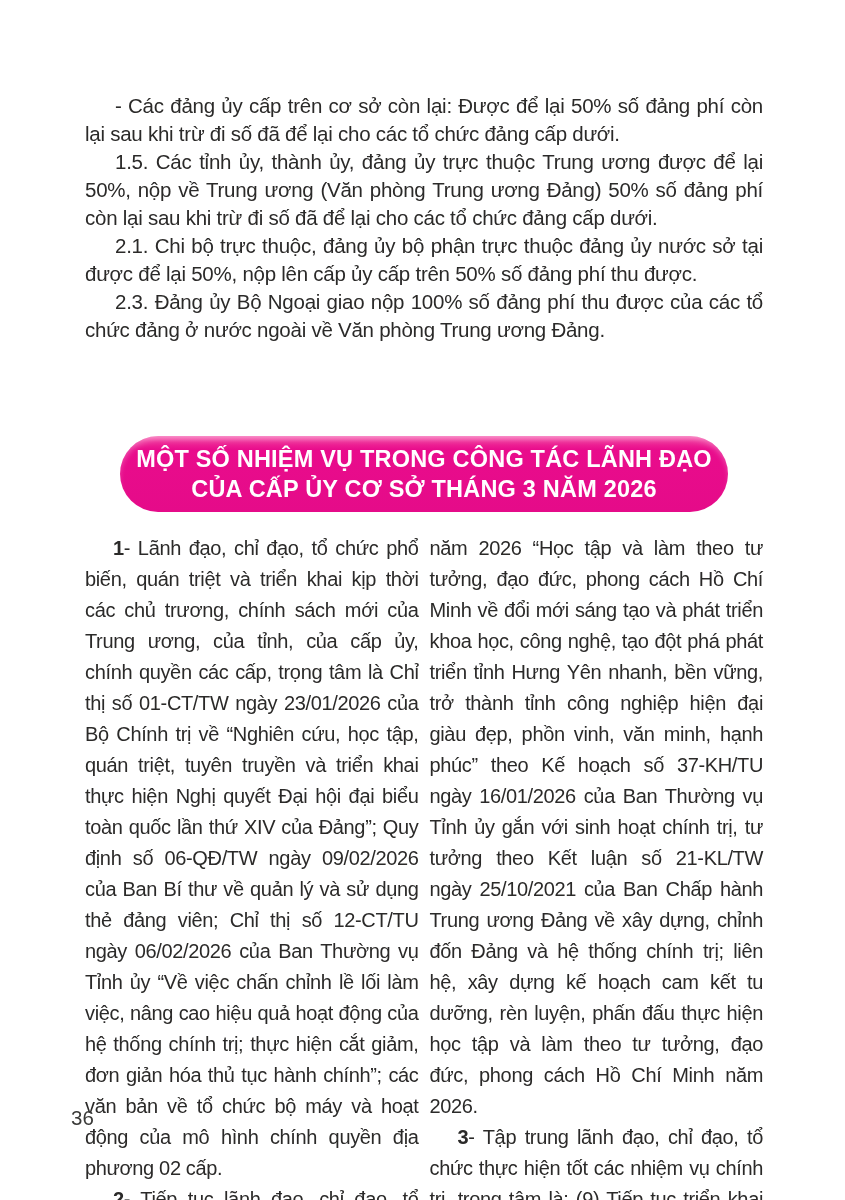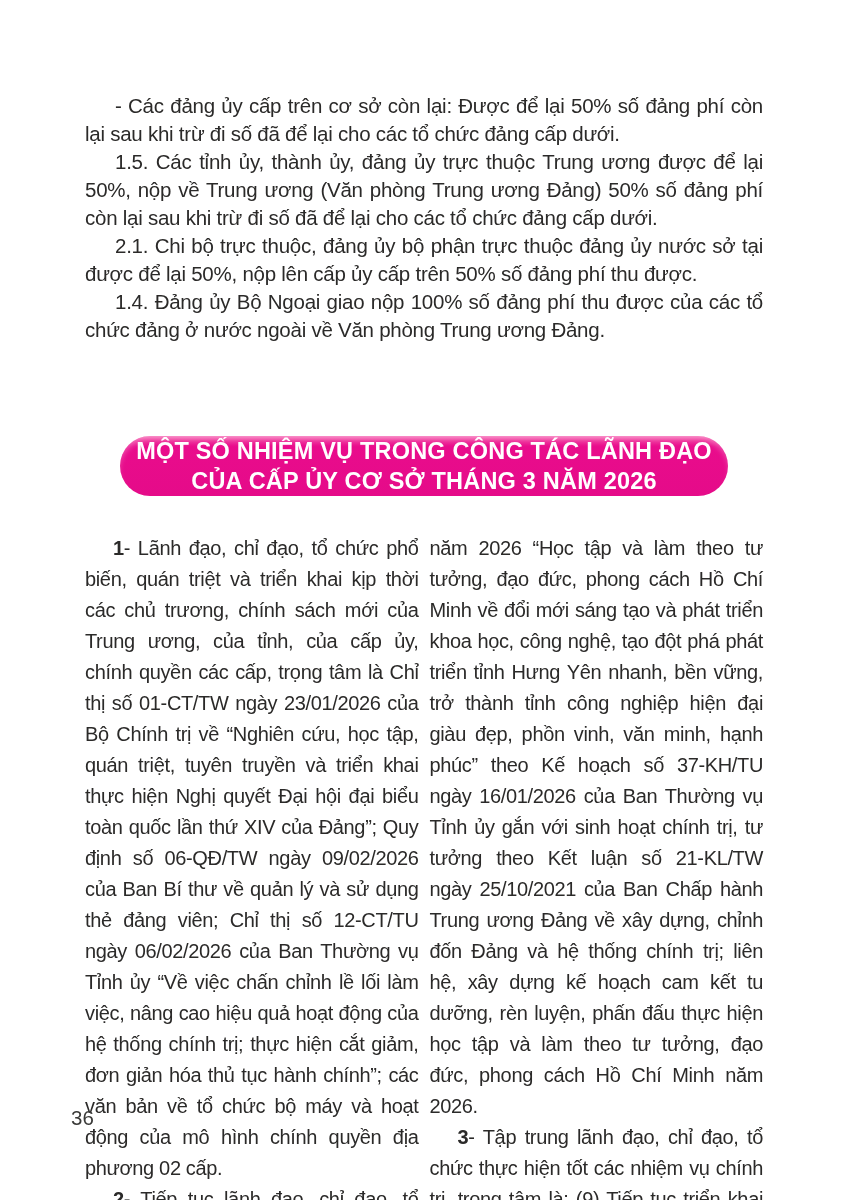--- a/index.html
+++ b/index.html
@@ -34,21 +34,21 @@
   .top-text p.emph {
     font-weight: bold;
     font-style: italic;
   }
   
   .banner {
     position: absolute;
     left: 120px;
     top: 436px;
     width: 608px;
-    height: 60px;
+    height: 76px;
     border-radius: 38px;
     background: linear-gradient(180deg, #f75fb0 0%, #ee2a97 8%, #e90c8c 18%, #e50b89 100%);
     box-shadow: inset 0 5px 6px -2px rgba(255, 255, 255, 0.35);
     display: flex;
     flex-direction: column;
     justify-content: center;
     align-items: center;
     text-align: center;
   }
   .banner .bline {
@@ -96,21 +96,21 @@
 </style>
 </head>
 <body>
 
 <div class="page">
 
   <section class="top-text">
     <p>- Các đảng ủy cấp trên cơ sở còn lại: Được để lại 50% số đảng phí còn lại sau khi trừ đi số đã để lại cho các tổ chức đảng cấp dưới.</p>
     <p>1.5. Các tỉnh ủy, thành ủy, đảng ủy trực thuộc Trung ương được để lại 50%, nộp về Trung ương (Văn phòng Trung ương Đảng) 50% số đảng phí còn lại sau khi trừ đi số đã để lại cho các tổ chức đảng cấp dưới.</p>
     <p>2.1. Chi bộ trực thuộc, đảng ủy bộ phận trực thuộc đảng ủy nước sở tại được để lại 50%, nộp lên cấp ủy cấp trên 50% số đảng phí thu được.</p>
-    <p>1.4. Đảng ủy Bộ Ngoại giao nộp 100% số đảng phí thu được của các tổ chức đảng ở nước ngoài về Văn phòng Trung ương Đảng.</p>
+    <p>2.3. Đảng ủy Bộ Ngoại giao nộp 100% số đảng phí thu được của các tổ chức đảng ở nước ngoài về Văn phòng Trung ương Đảng.</p>
   </section>
 
   <div class="banner">
     <div class="bline" style="color: rgb(255, 255, 255);">MỘT SỐ NHIỆM VỤ TRONG CÔNG TÁC LÃNH ĐẠO</div>
     <div class="bline" style="color: rgb(255, 255, 255); text-align: center;">CỦA CẤP ỦY CƠ SỞ THÁNG 3 NĂM 2026</div>
   </div>
 
   <div class="columns">
     <div class="col">
       <p><b>1</b><span>- Lãnh đạo, chỉ đạo, tổ chức phổ biến, quán triệt và triển khai kịp thời các chủ trương, chính sách mới của Trung ương, của tỉnh, của cấp ủy, chính quyền các cấp, trọng tâm là Chỉ thị số 01-CT/TW ngày 23/01/2026 của Bộ Chính trị về “Nghiên cứu, học tập, quán triệt, tuyên truyền và triển khai thực hiện Nghị quyết Đại hội đại biểu toàn quốc lần thứ XIV của Đảng”; Quy định số 06-QĐ/TW ngày 09/02/2026 của Ban Bí thư về quản lý và sử dụng thẻ đảng viên; Chỉ thị số 12-CT/TU ngày 06/02/2026 của Ban Thường vụ Tỉnh ủy “Về việc chấn chỉnh lề lối làm việc, nâng cao hiệu quả hoạt động của hệ thống chính trị; thực hiện cắt giảm, đơn giản hóa thủ tục hành chính”; các văn bản về tổ chức bộ máy và hoạt động của mô hình chính quyền địa phương 02 cấp.</span></p>

